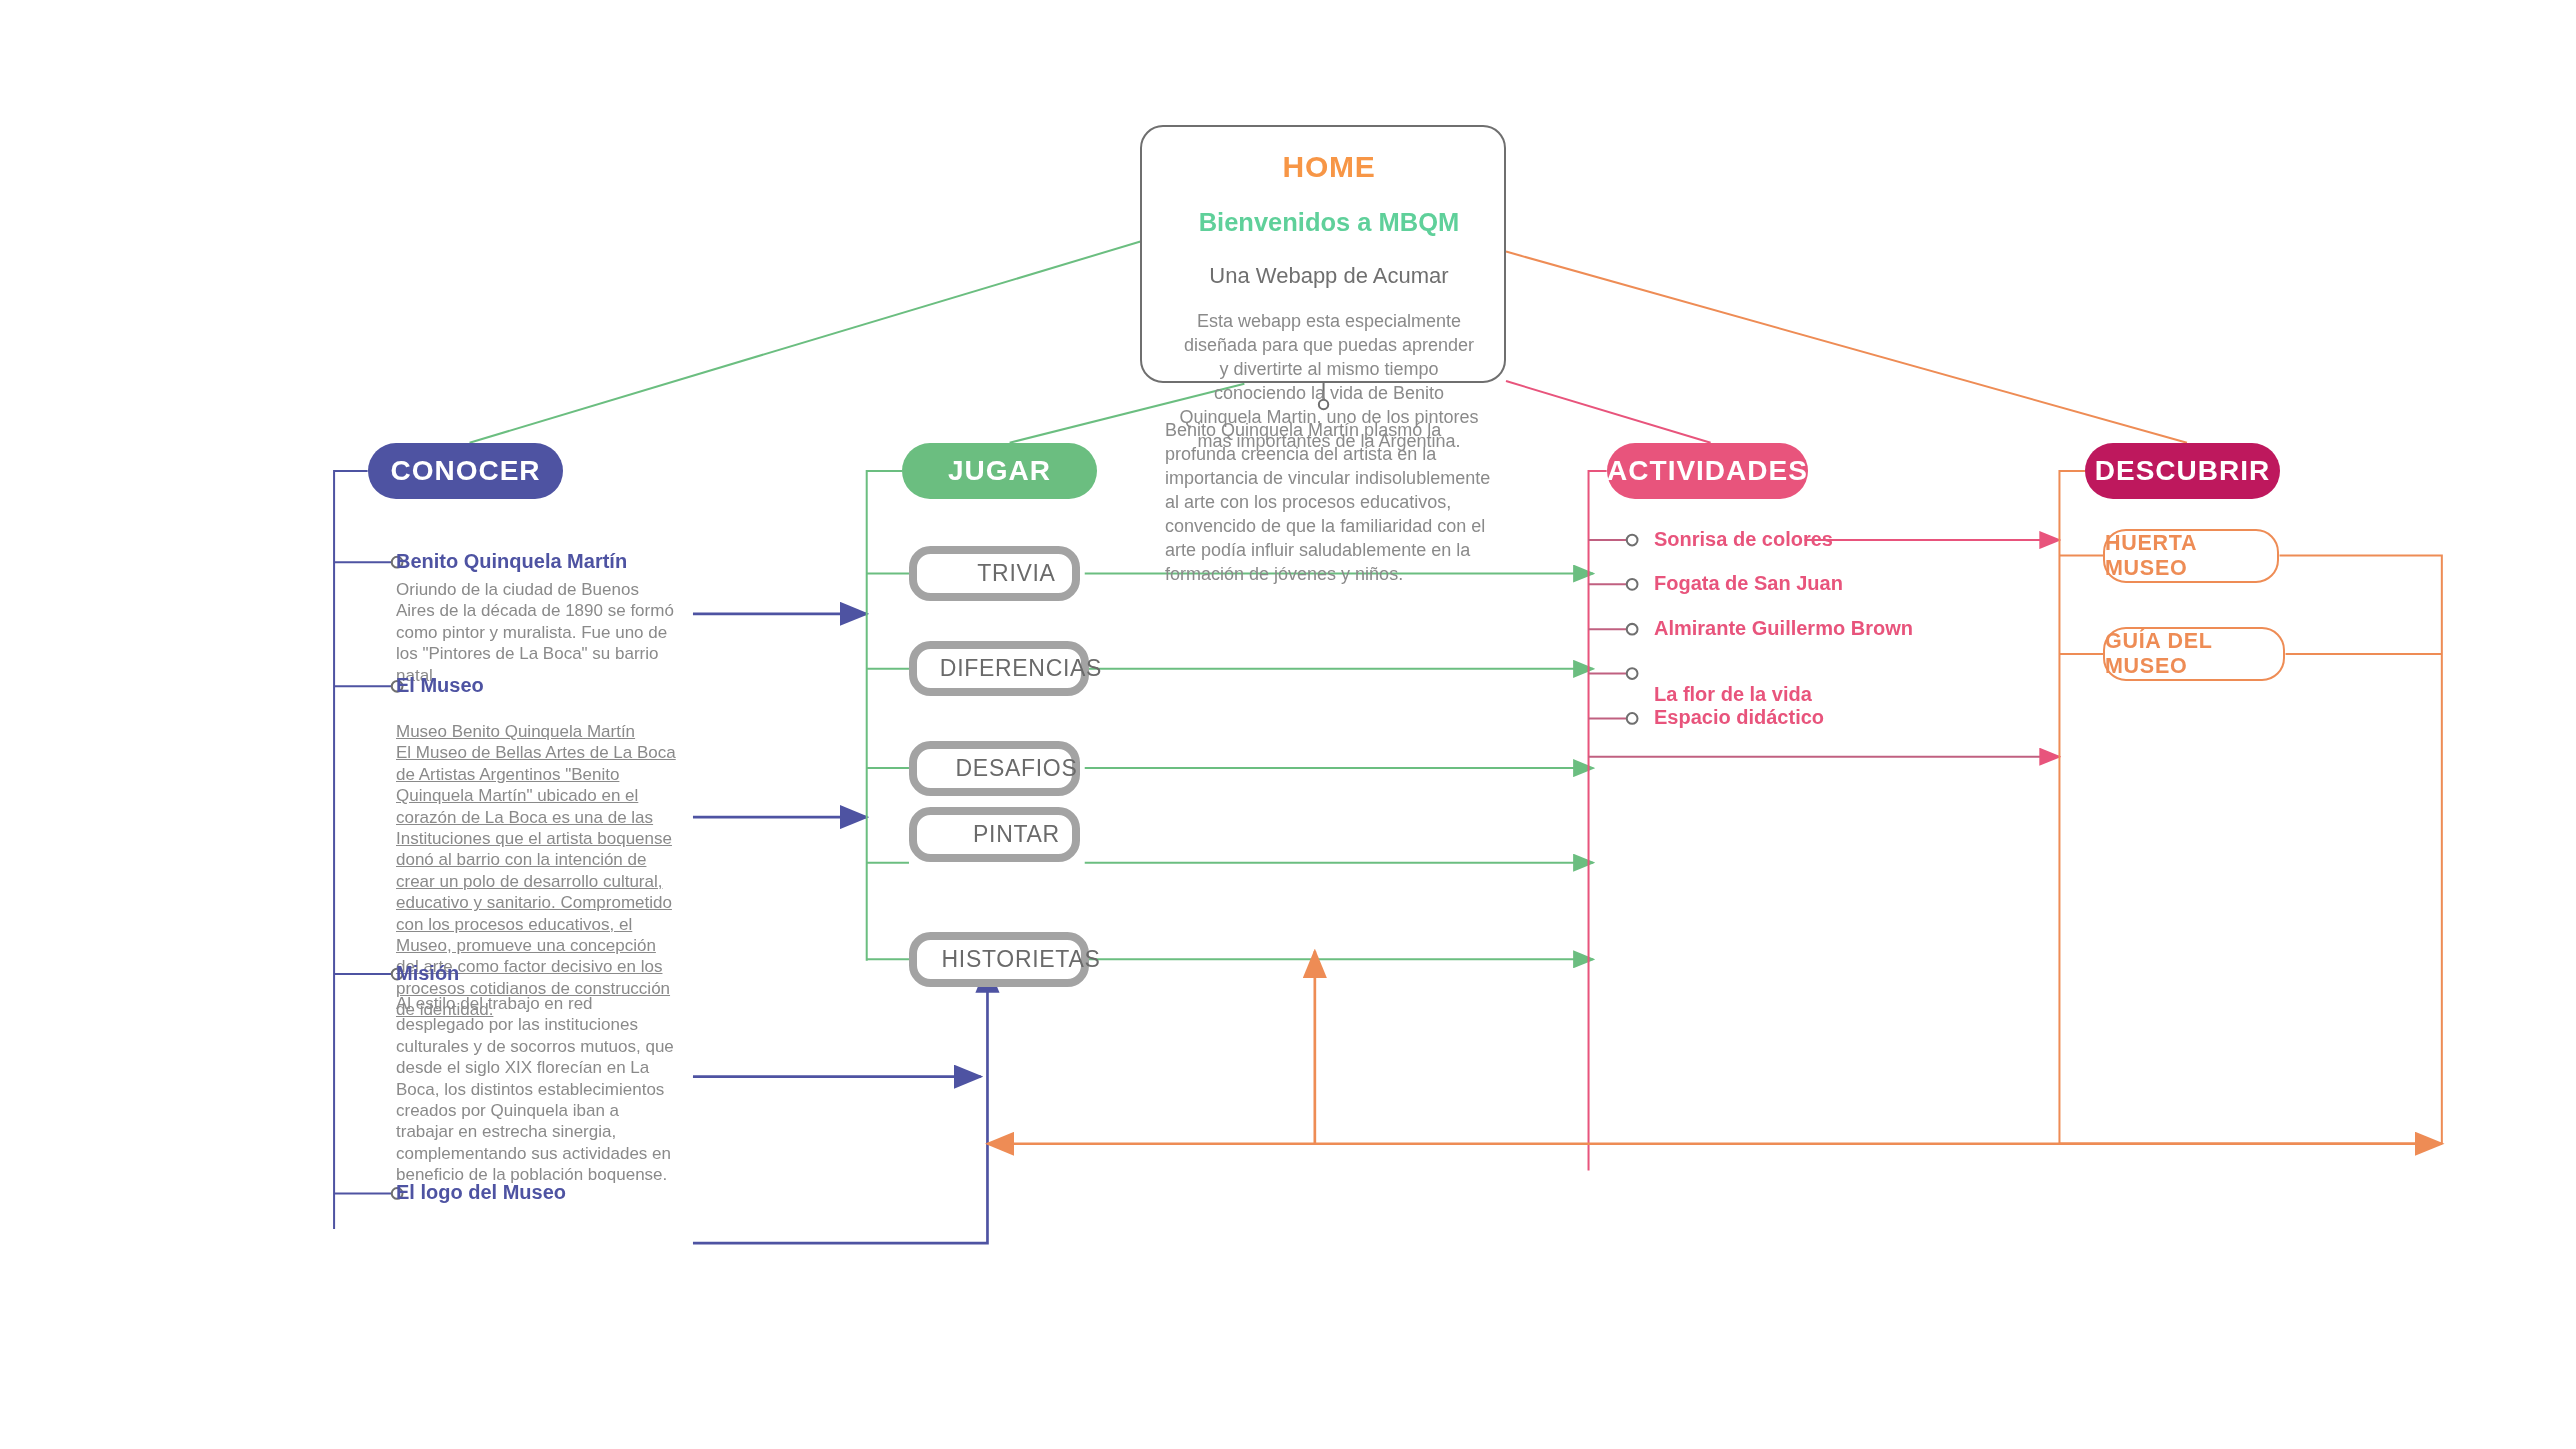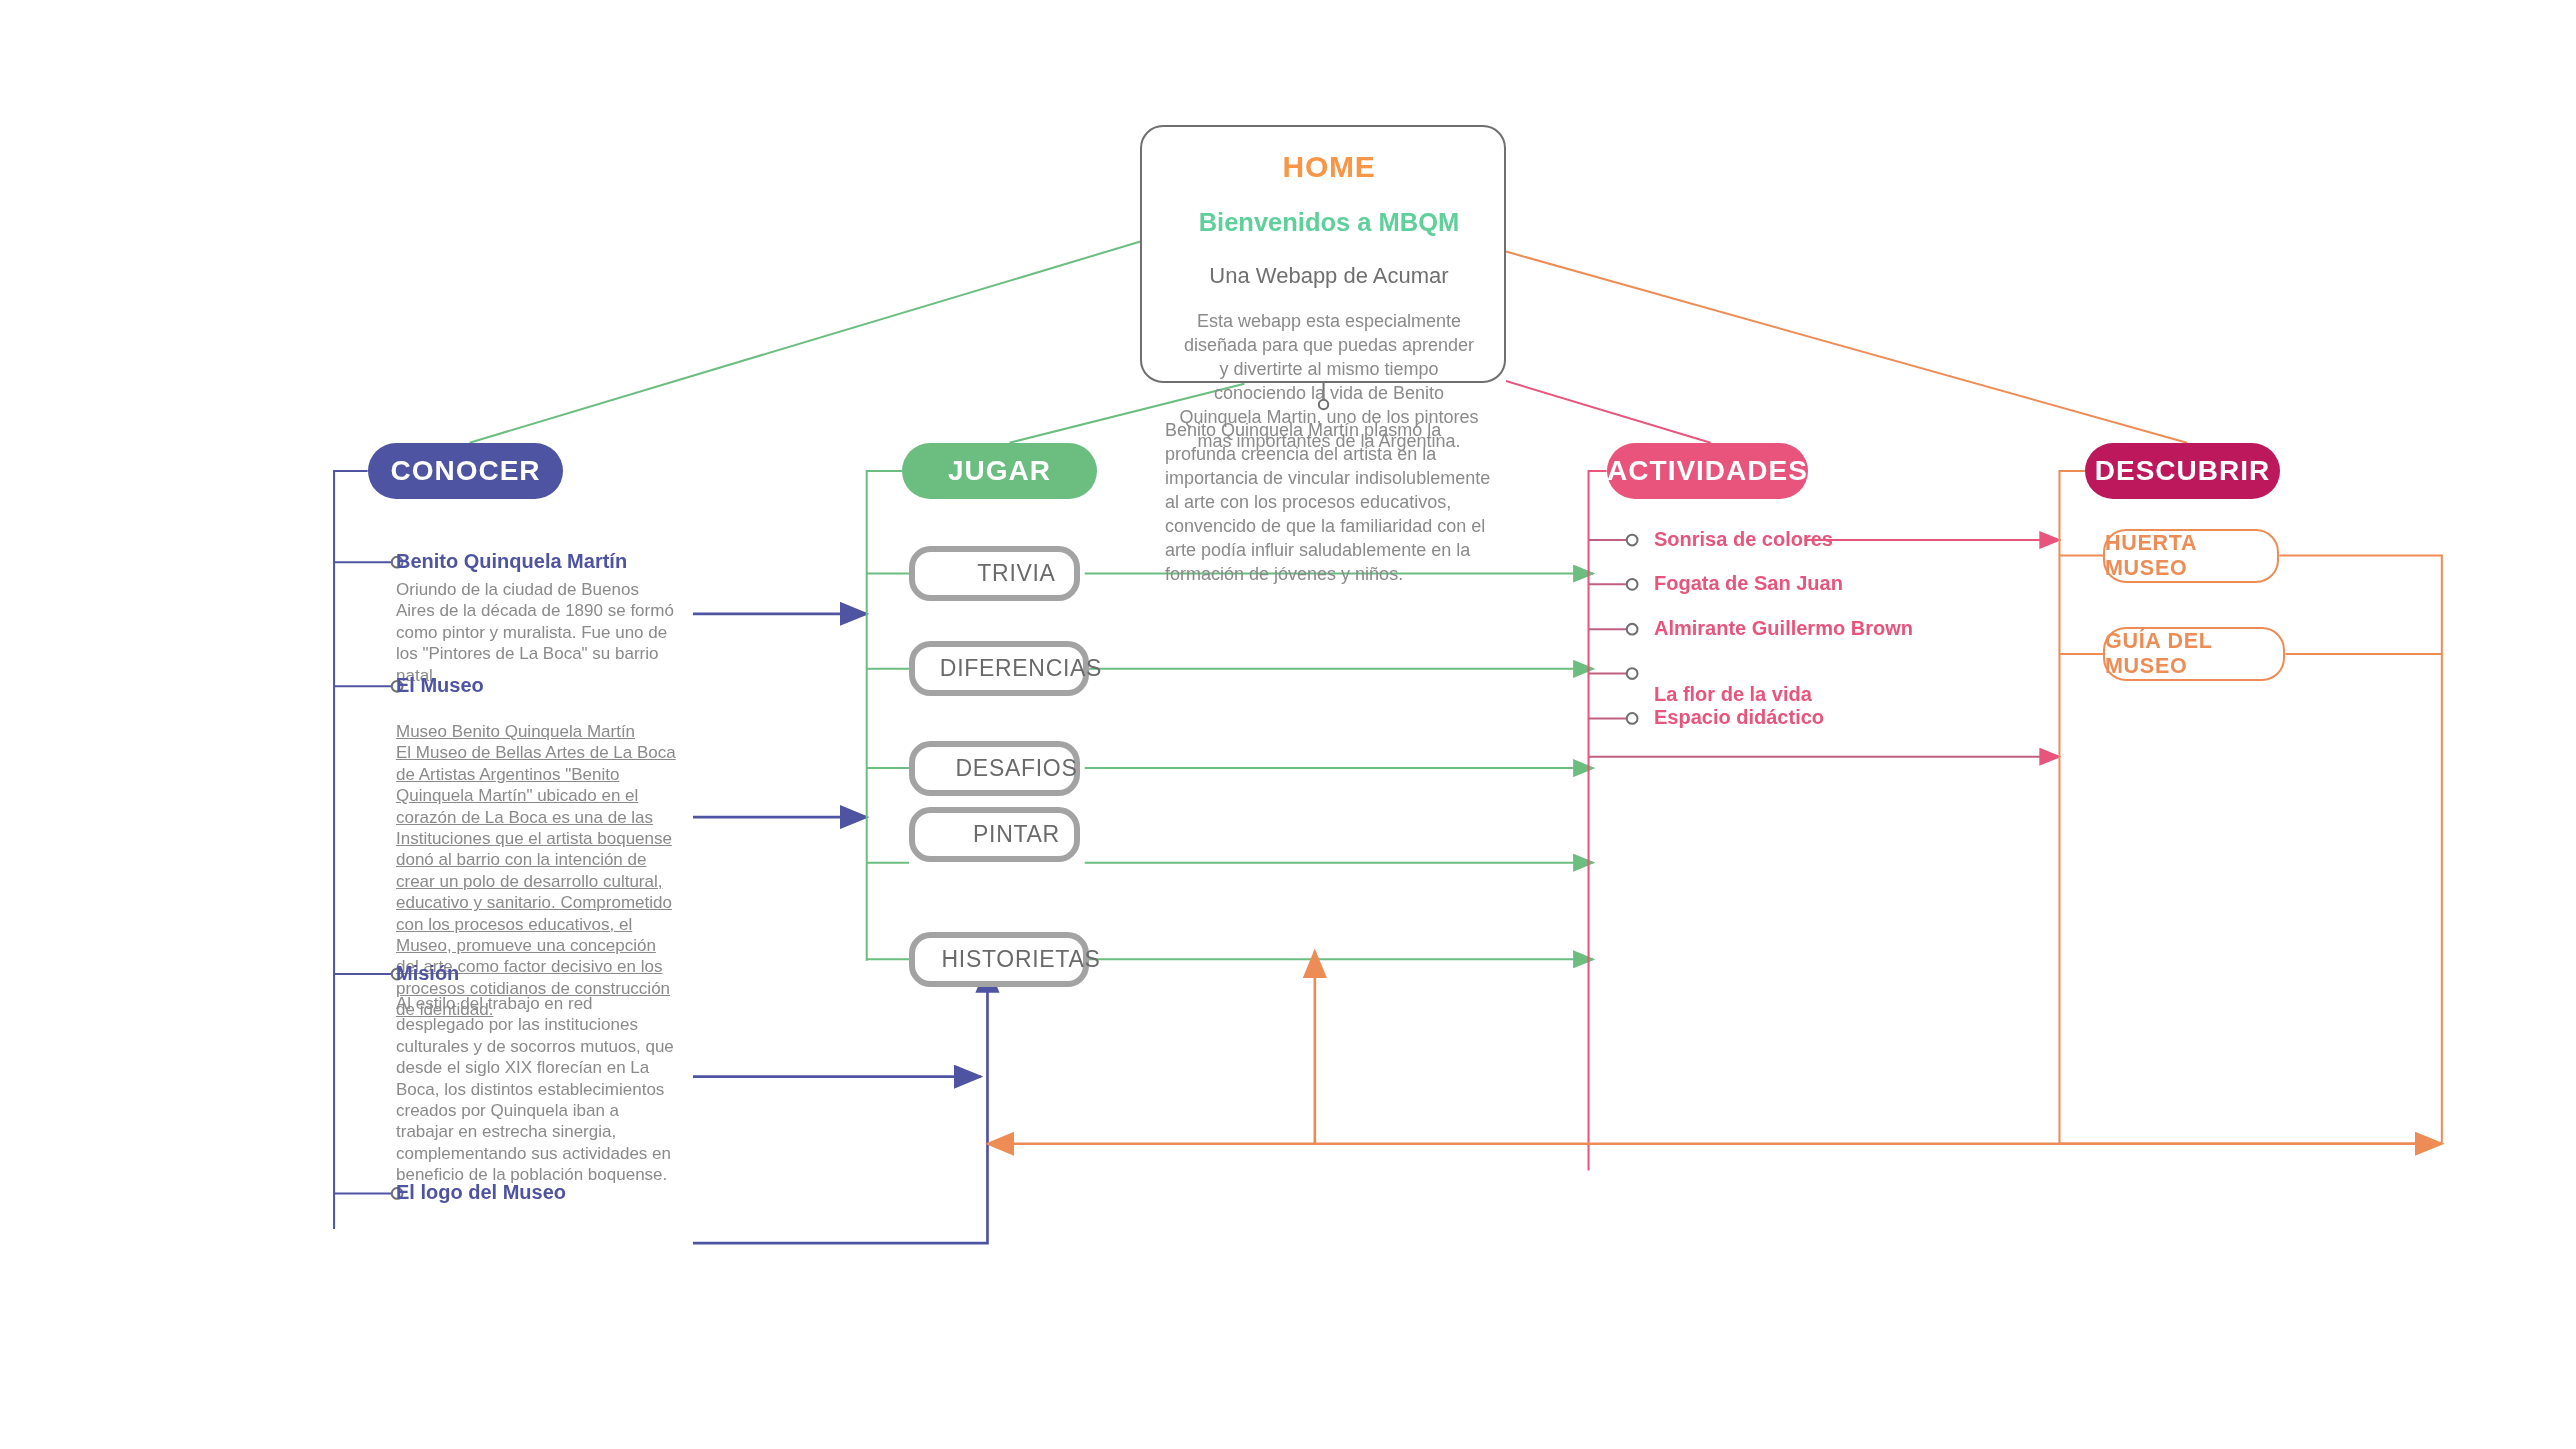--- a/index.html
+++ b/index.html
@@ -30,21 +30,21 @@
     border-radius:40px;display:flex;align-items:center;justify-content:center;
     color:#fff;font-size:28px;font-weight:bold;letter-spacing:1px;height:56px;
   }
   .pill-conocer{left:368px;top:443px;width:195px;background:#4e53a2;}
   .pill-jugar{left:902px;top:443px;width:195px;background:#6bbe80;}
   .pill-actividades{left:1607px;top:443px;width:201px;background:#e8547c;}
   .pill-descubrir{left:2085px;top:443px;width:195px;background:#be185d;text-align:right;}
 
   
   .gbox{
-    border:6px solid #a3a3a3;border-radius:21.5px;background:#fff;height:55px;width:171px;
+    border:8px solid #a3a3a3;border-radius:21.5px;background:#fff;height:55px;width:171px;
     display:flex;align-items:center;justify-content:center;
     color:#6a6a6a;font-size:23px;letter-spacing:0.7px;padding-left:44px;
   }
   .gbox.wide{width:173px;}
 
   
   .obox{
     border:2px solid #ee8c55;border-radius:23px;background:#fff;height:54px;
     display:flex;align-items:center;justify-content:center;
     color:#ee8c55;font-size:21.5px;font-weight:bold;letter-spacing:0.7px;

